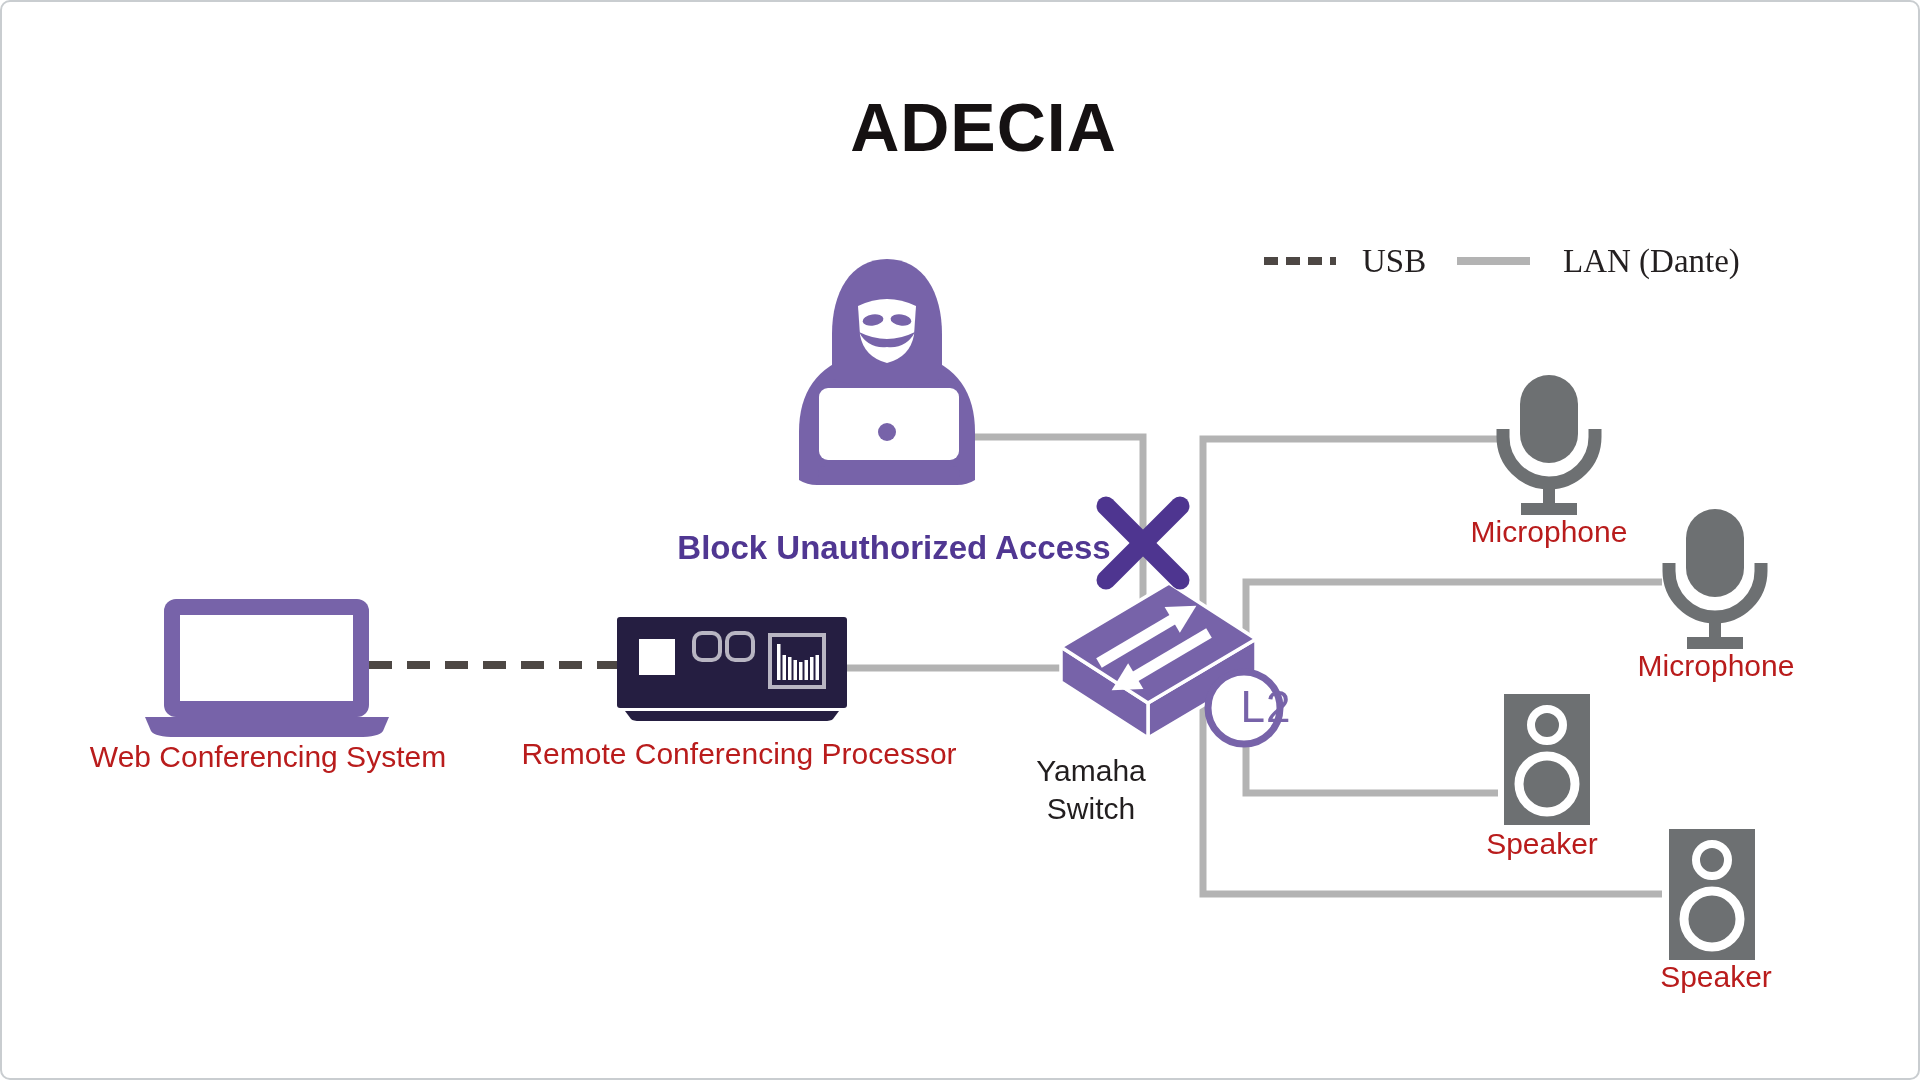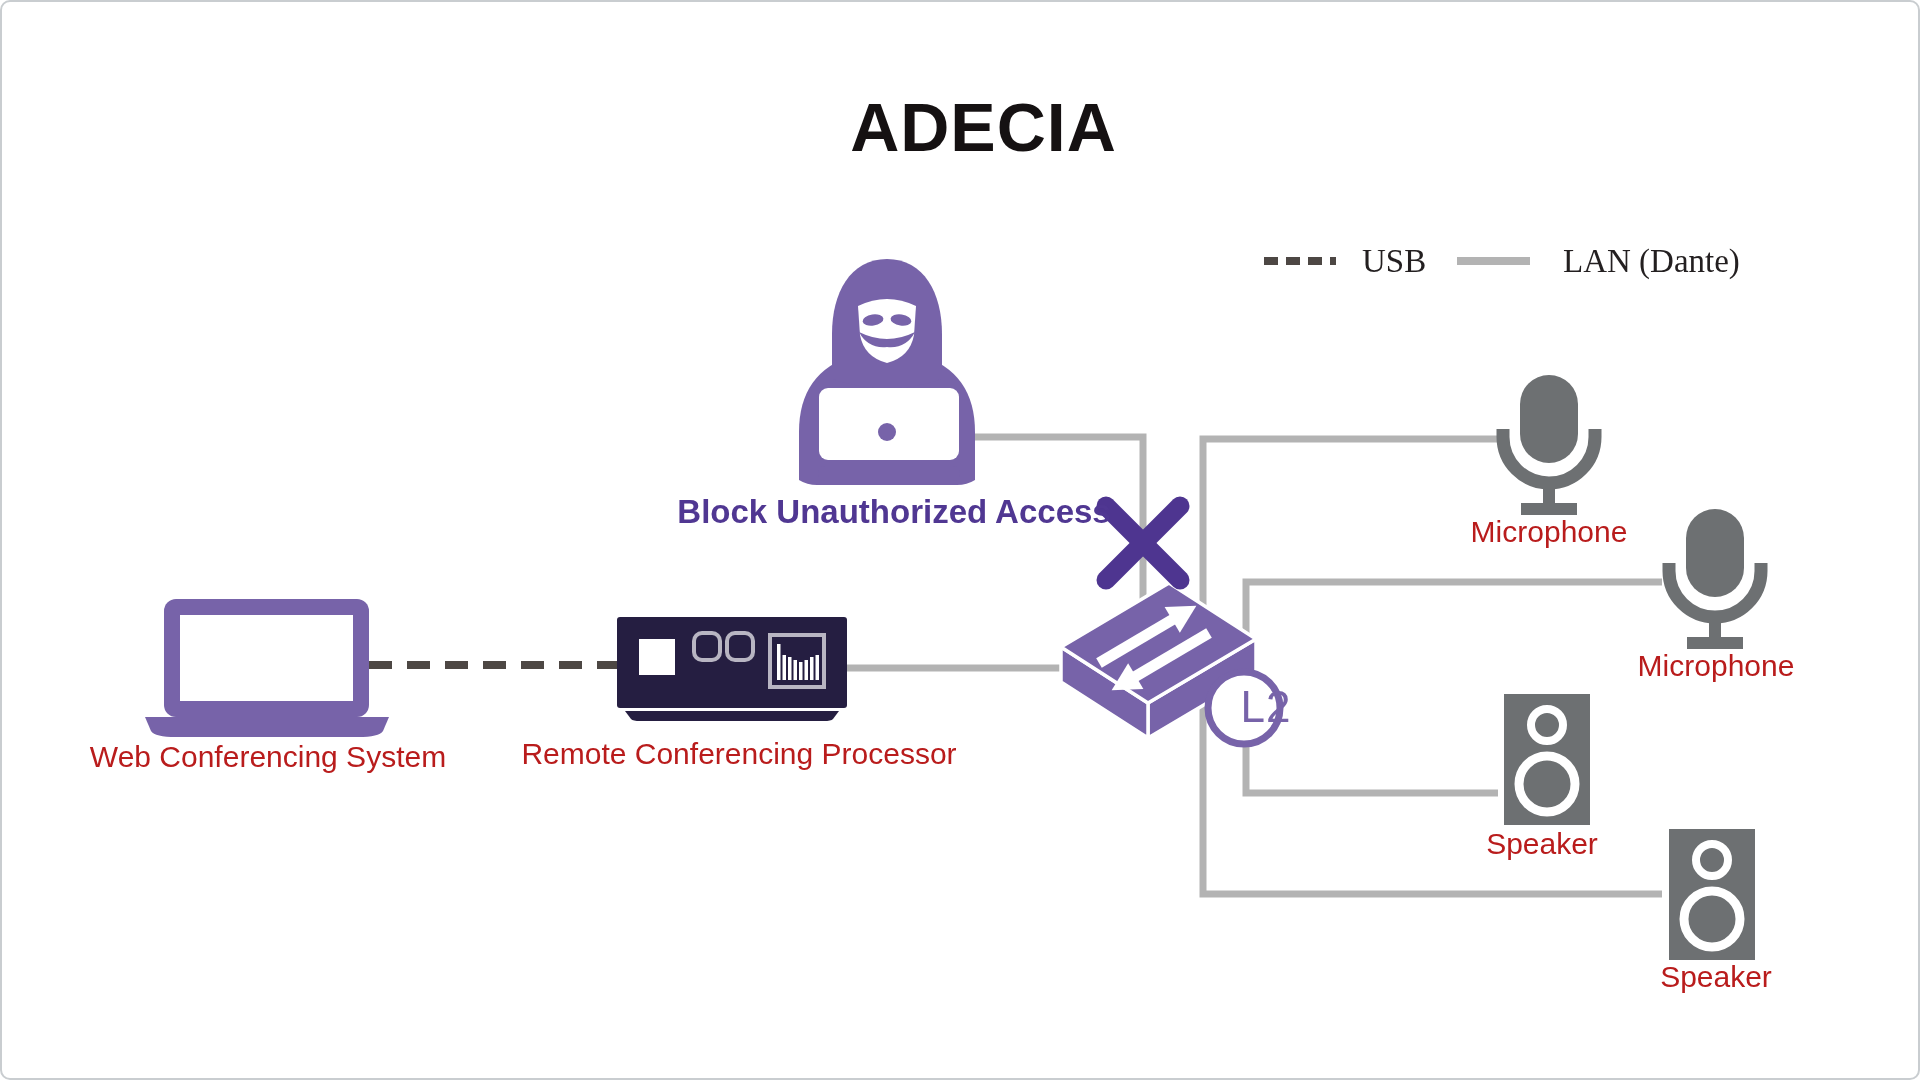--- a/index.html
+++ b/index.html
@@ -14,21 +14,21 @@
     transform:translateX(-50%);white-space:nowrap;text-align:center;
   }
   .title{
     position:absolute;left:0;right:0;top:86px;display:flex;
     justify-content:center;gap:98px;font-size:68px;font-weight:bold;
     color:#151112;letter-spacing:1px;margin-left:47px;
   }
   .legend-label{position:absolute;font-size:33px;color:#231f20;white-space:nowrap;font-family:Liberation Serif, serif;}
   .block-label{
     position:absolute;transform:translateX(-50%);font-size:33px;font-weight:bold;
-    color:#503792;white-space:nowrap;
+    color:#503792;white-space:nowrap;margin-top:36px;
   }
   .switch-label{
     position:absolute;transform:translateX(-50%);font-size:30px;line-height:38px;
     color:#221e1f;text-align:center;white-space:nowrap;
   }
   .l2-text{
     position:absolute;left:1241px;top:707px;transform:translate(-50%,-55%);
     font-size:44px;color:#7763a9;letter-spacing:1px;margin-left:23px;
   }
 </style>
@@ -147,20 +147,24 @@
 
   <div class="legend-label" style="left:1360px;top:241px;">USB</div>
   <div class="legend-label" style="left:1538px;top:241px;margin-left:23px;">LAN (Dante)</div>
 
   <div class="block-label" style="left:892px;top:491px;">Block Unauthorized Access</div>
 
   <div class="label" style="left:266px;top:737px;">Web Conferencing System</div>
 
   <div class="label" style="left:737px;top:734px;">Remote Conferencing Processor</div>
 
+  <div class="switch-label" style="left:1089px;top:750px;">
+    <div>Yamaha</div>
+    <div>Switch</div>
+  </div>
 
   <div class="l2-text">L2</div>
 
   <div class="label" style="left:1547px;top:512px;">Microphone</div>
   <div class="label" style="left:1714px;top:646px;">Microphone</div>
   <div class="label" style="left:1540px;top:824px;">Speaker</div>
   <div class="label" style="left:1714px;top:957px;">Speaker</div>
 
 </div>
 

